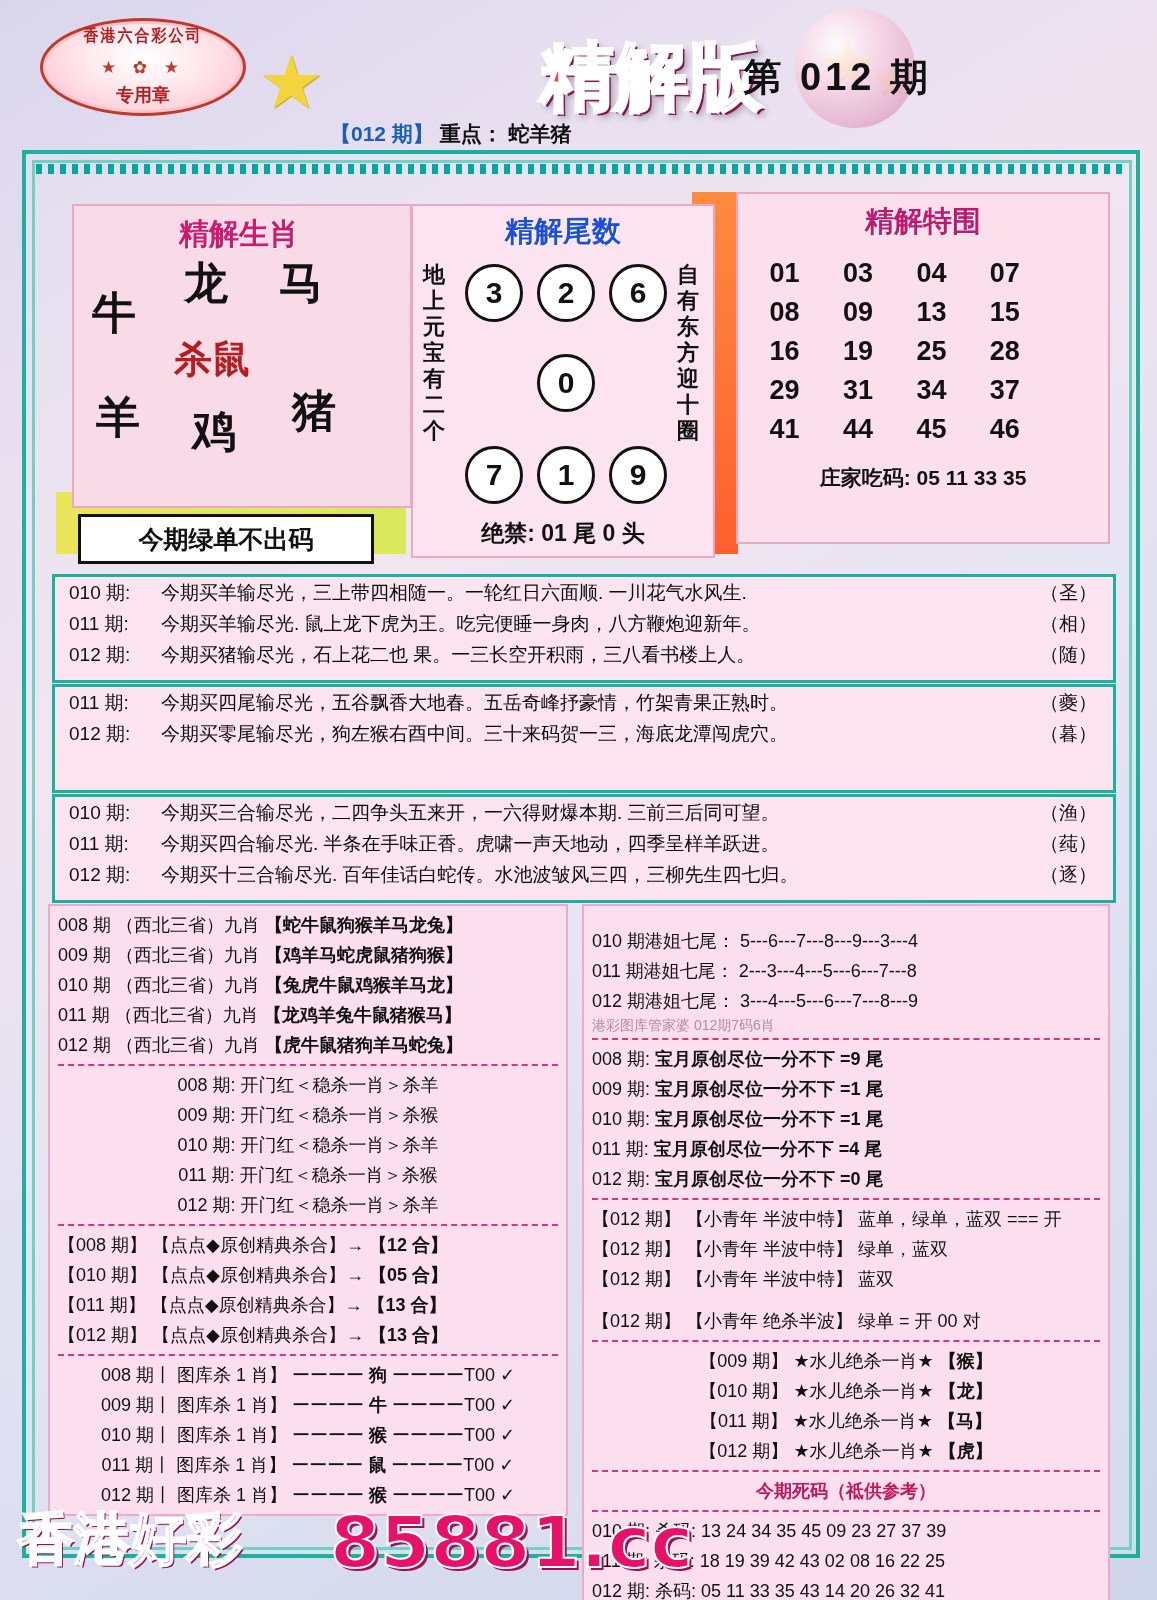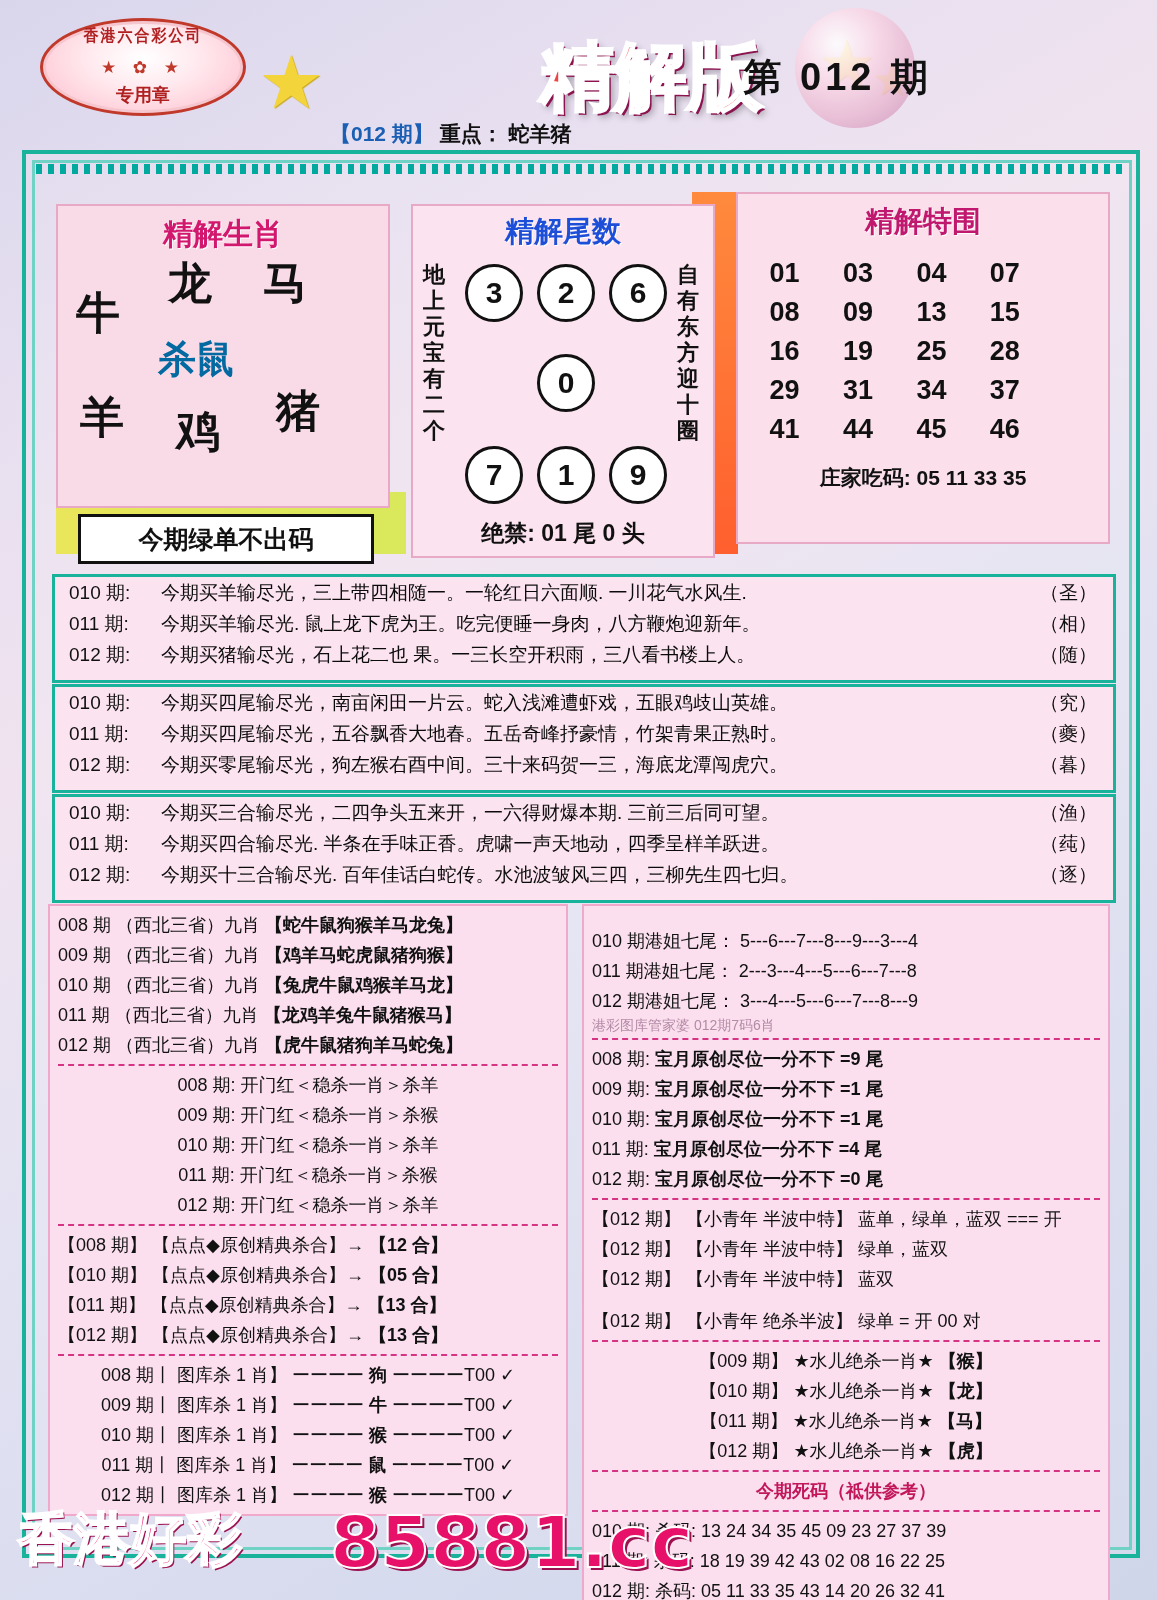--- a/index.html
+++ b/index.html
@@ -35,25 +35,25 @@
   .keyline .num{color:#1a5fb4;}
   
   .frame{position:absolute;left:22px;top:150px;width:1110px;height:1400px;
          border:4px solid #19b39b;background:rgba(255,255,255,.10);}
   .frameInner{position:absolute;left:6px;top:6px;width:1094px;height:1384px;border:3px solid #6fd2c4;}
   .wave{position:absolute;left:10px;top:10px;width:1086px;height:10px;
         background:repeating-linear-gradient(90deg,#00a99d 0 6px,transparent 6px 12px);}
   
   .panelsRow{position:absolute;left:30px;top:38px;width:1050px;height:370px;}
   .pinkPanel{background:#f9dbe8;border:2px solid #e7a9c6;}
-  .p1{position:absolute;left:0;top:12px;width:330px;height:300px;}
+  .p1{position:absolute;left:16px;top:12px;width:330px;height:300px;padding-left:6px;}
   .p1 .ph{position:absolute;left:0;top:8px;width:330px;text-align:center;font-size:30px;font-weight:bold;color:#d2186e;
           font-family:"DejaVu Serif",serif;text-shadow:1px 1px 0 #fff;}
   .zodiac{position:absolute;font-size:44px;font-weight:bold;color:#111;font-family:"DejaVu Serif",serif;}
-  .kill{position:absolute;font-size:38px;font-weight:bold;color:#0369a1;font-family:"DejaVu Serif",serif;}
+  .kill{position:absolute;font-size:38px;font-weight:bold;color:#b91c1c;font-family:"DejaVu Serif",serif;}
   .nocode{position:absolute;left:22px;top:322px;width:290px;height:44px;border:3px solid #111;background:#fff;
           display:flex;align-items:center;justify-content:center;font-size:25px;font-weight:bold;color:#111;}
   .p2{position:absolute;left:355px;top:12px;width:300px;height:350px;background:#fbe3ef;border:2px solid #e7a9c6;}
   .p2 .ph{position:absolute;left:0;top:6px;width:300px;text-align:center;font-size:29px;font-weight:bold;color:#1d4ed8;
           font-family:"DejaVu Serif",serif;text-shadow:1px 1px 0 #fff;}
   .vtxt{position:absolute;width:26px;font-size:22px;line-height:26px;color:#111;font-weight:bold;text-align:center;}
   .circ{position:absolute;width:52px;height:52px;border:3px solid #111;border-radius:50%;background:#fff;
         display:flex;align-items:center;justify-content:center;font-size:30px;font-weight:bold;color:#111;}
   .ban{position:absolute;left:0;top:312px;width:300px;text-align:center;font-size:23px;font-weight:bold;color:#111;}
   .p3{position:absolute;left:680px;top:0px;width:370px;height:348px;background:#fbe0ec;border:2px solid #e7a9c6;}
@@ -182,23 +182,20 @@
     <div class="trow">
       <span class="pre">011 期:</span><span class="body">今期买羊输尽光. 鼠上龙下虎为王。吃完便睡一身肉，八方鞭炮迎新年。</span><span class="tail">（相）</span>
     </div>
     <div class="trow">
       <span class="pre">012 期:</span><span class="body">今期买猪输尽光，石上花二也 果。一三长空开积雨，三八看书楼上人。</span><span class="tail">（随）</span>
     </div>
   </div>
 
   <div class="tblock" style="top:530px;height:103px;">
     <div class="trow">
-      <span class="pre">010 期:</span><span class="body">今期买四尾输尽光，南亩闲田一片云。蛇入浅滩遭虾戏，五眼鸡歧山英雄。</span><span class="tail">（究）</span>
-    </div>
-    <div class="trow">
       <span class="pre">011 期:</span><span class="body">今期买四尾输尽光，五谷飘香大地春。五岳奇峰抒豪情，竹架青果正熟时。</span><span class="tail">（夔）</span>
     </div>
     <div class="trow">
       <span class="pre">012 期:</span><span class="body">今期买零尾输尽光，狗左猴右酉中间。三十来码贺一三，海底龙潭闯虎穴。</span><span class="tail">（暮）</span>
     </div>
   </div>
 
   <div class="tblock" style="top:640px;height:103px;">
     <div class="trow">
       <span class="pre">010 期:</span><span class="body">今期买三合输尽光，二四争头五来开，一六得财爆本期. 三前三后同可望。</span><span class="tail">（渔）</span>

